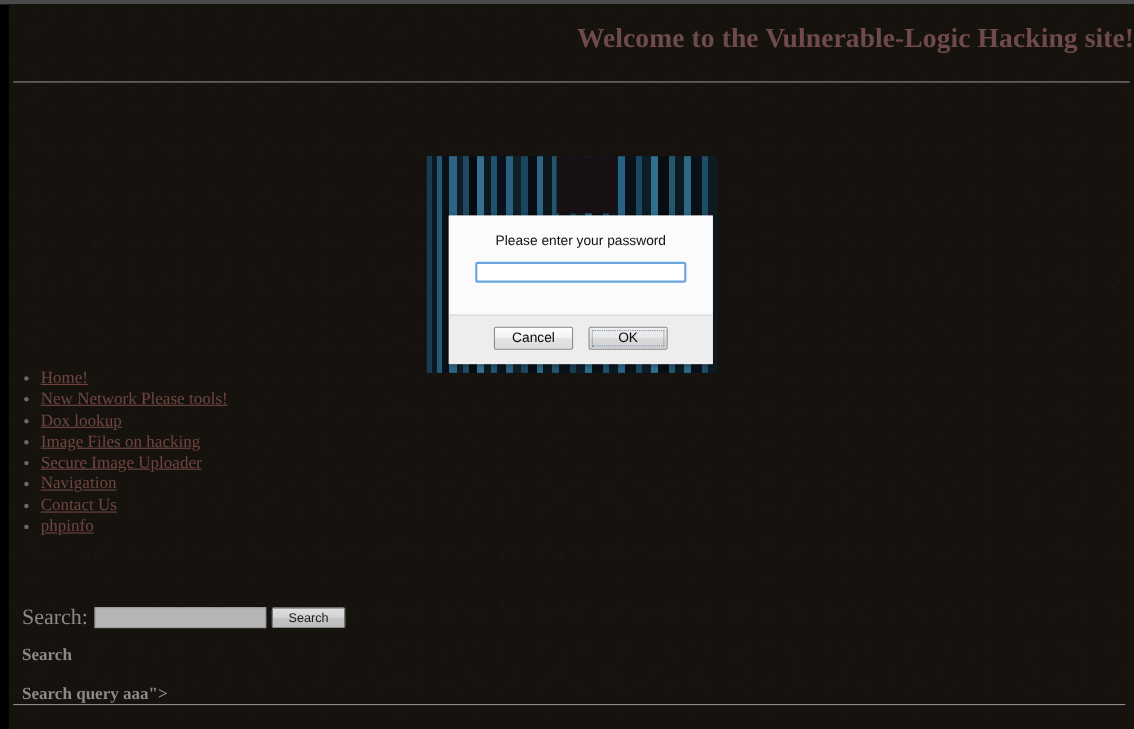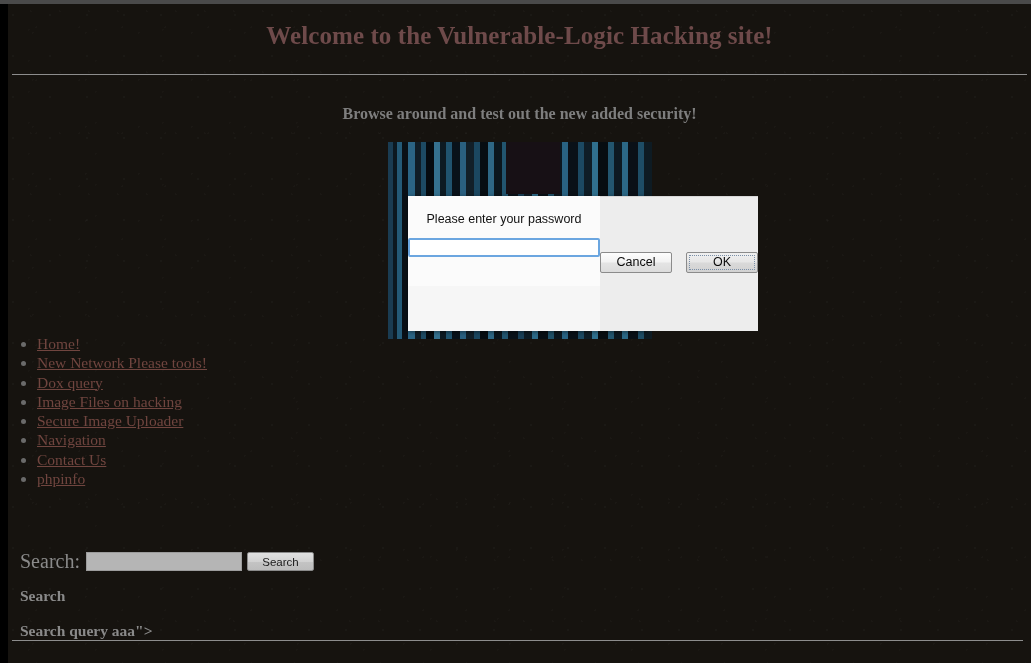--- a/index.html
+++ b/index.html
@@ -34,21 +34,21 @@
       radial-gradient(circle at 78% 12%, rgba(255,255,255,.02) 0 1px, transparent 1px),
       radial-gradient(circle at 31% 83%, rgba(255,255,255,.015) 0 1px, transparent 1px),
       radial-gradient(circle at 66% 44%, rgba(255,255,255,.02) 0 1px, transparent 1px);
     background-size: 37px 41px, 53px 47px, 29px 61px, 67px 31px, 43px 53px;
     overflow: hidden;
   }
 
   h1#site-title {
     margin: 0;
     padding-top: 18px;
-    text-align: center;
+    text-align: right;
     font-size: 25px;
     font-weight: bold;
     color: #6e4a4a;
     letter-spacing: 0.1px;
   }
   hr.rule {
     border: 0;
     border-top: 1px solid #8d8d8d;
     margin: 24px 4px 0 4px;
     height: 0;
@@ -107,21 +107,21 @@
     background: #171015;
   }
 
   #dialog {
     position: absolute;
     left: 20px; top: 54px;
     width: 240px; height: 135px;
     background: #f6f6f6;
     box-shadow: 0 1px 4px rgba(0,0,0,.5);
     display: flex;
-    flex-direction: row;
+    flex-direction: column;
   }
   #dialog-body {
     background: #fbfbfb;
     padding: 16px 0 0 0;
     height: 90px;
   }
   #dialog-msg {
     text-align: center;
     font-family: "Liberation Sans", "DejaVu Sans", sans-serif;
     font-size: 12.5px;
@@ -264,42 +264,41 @@
 <div id="page">
 
   <div id="top-strip"></div>
 
   <div id="doc">
 
     <h1 id="site-title">Welcome to the Vulnerable-Logic Hacking site!</h1>
 
     <hr class="rule">
 
-    <h3 id="subtitle">Browse around and test out the new added security!</h3>
 
     <div id="pic-wrap">
       <div id="bg-pic"></div>
 
       <div id="dialog">
         <div id="dialog-body">
           <div id="dialog-msg">Please enter your password</div>
           <input id="pw-input" type="text" placeholder="" style="">
         </div>
         <div id="dialog-footer">
           <button class="dlg-btn">Cancel</button>
           <button class="dlg-btn focused">OK</button>
         </div>
       </div>
     </div>
 
     <div id="nav-block">
       <ul id="nav-list">
         <li><a href="#">Home!</a></li>
         <li><a href="#">New Network Please tools!</a></li>
-        <li><a href="#">Dox query</a></li>
+        <li><a href="#">Dox lookup</a></li>
         <li><a href="#">Image Files on hacking</a></li>
         <li><a href="#">Secure Image Uploader</a></li>
         <li><a href="#">Navigation</a></li>
         <li><a href="#">Contact Us</a></li>
         <li><a href="#">phpinfo</a></li>
       </ul>
     </div>
 
     <div id="search-row">
       <span id="search-label">Search:</span>

